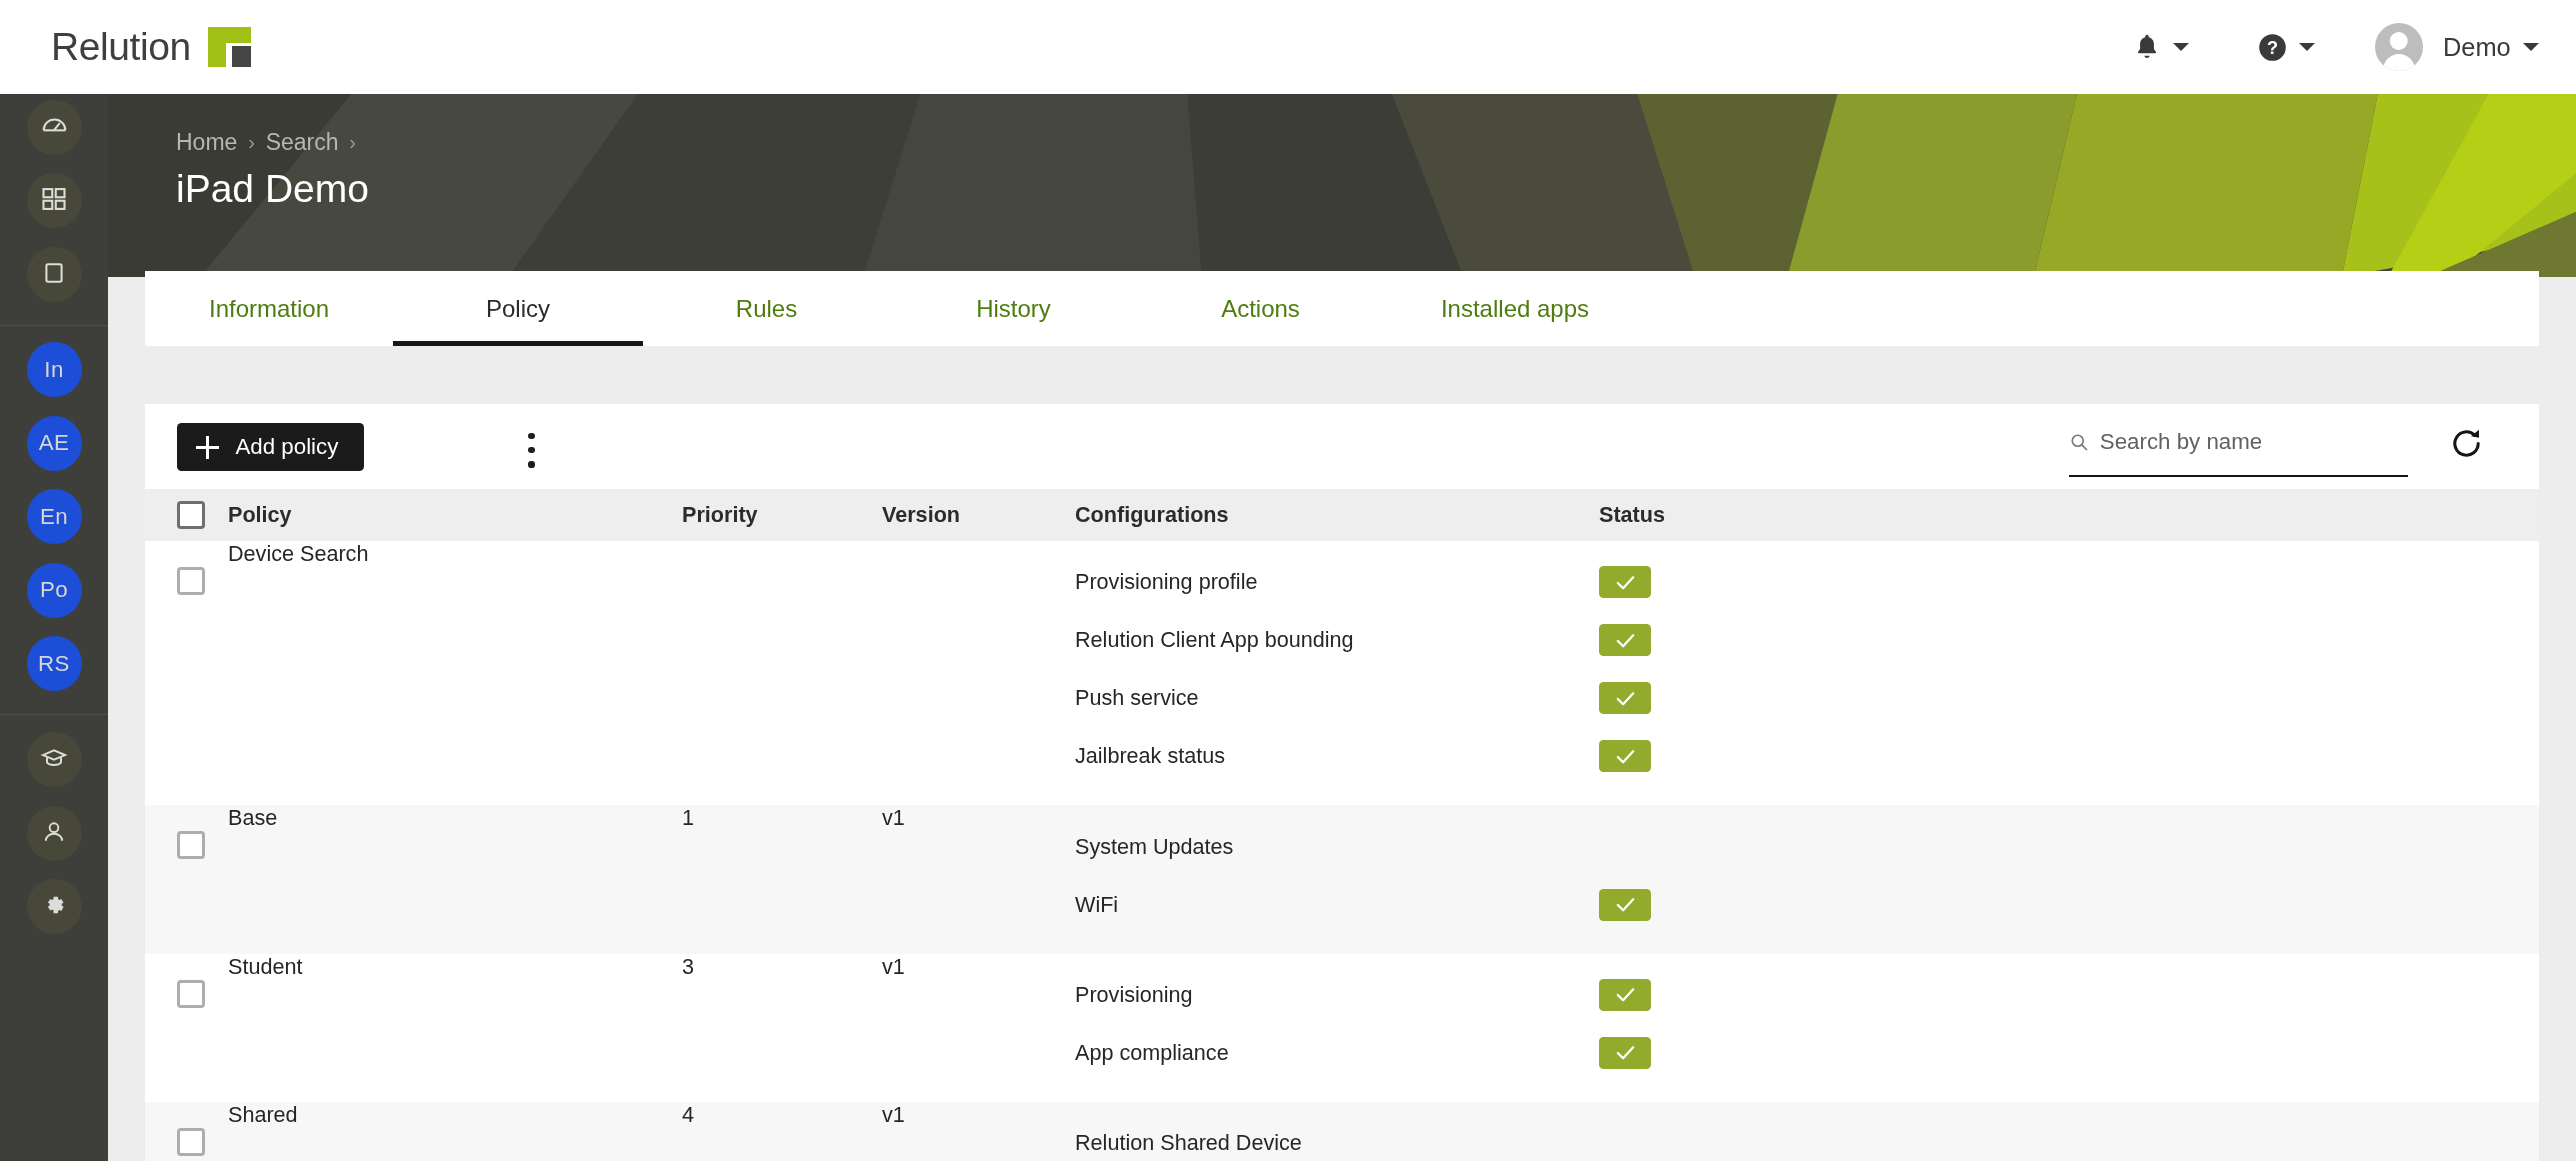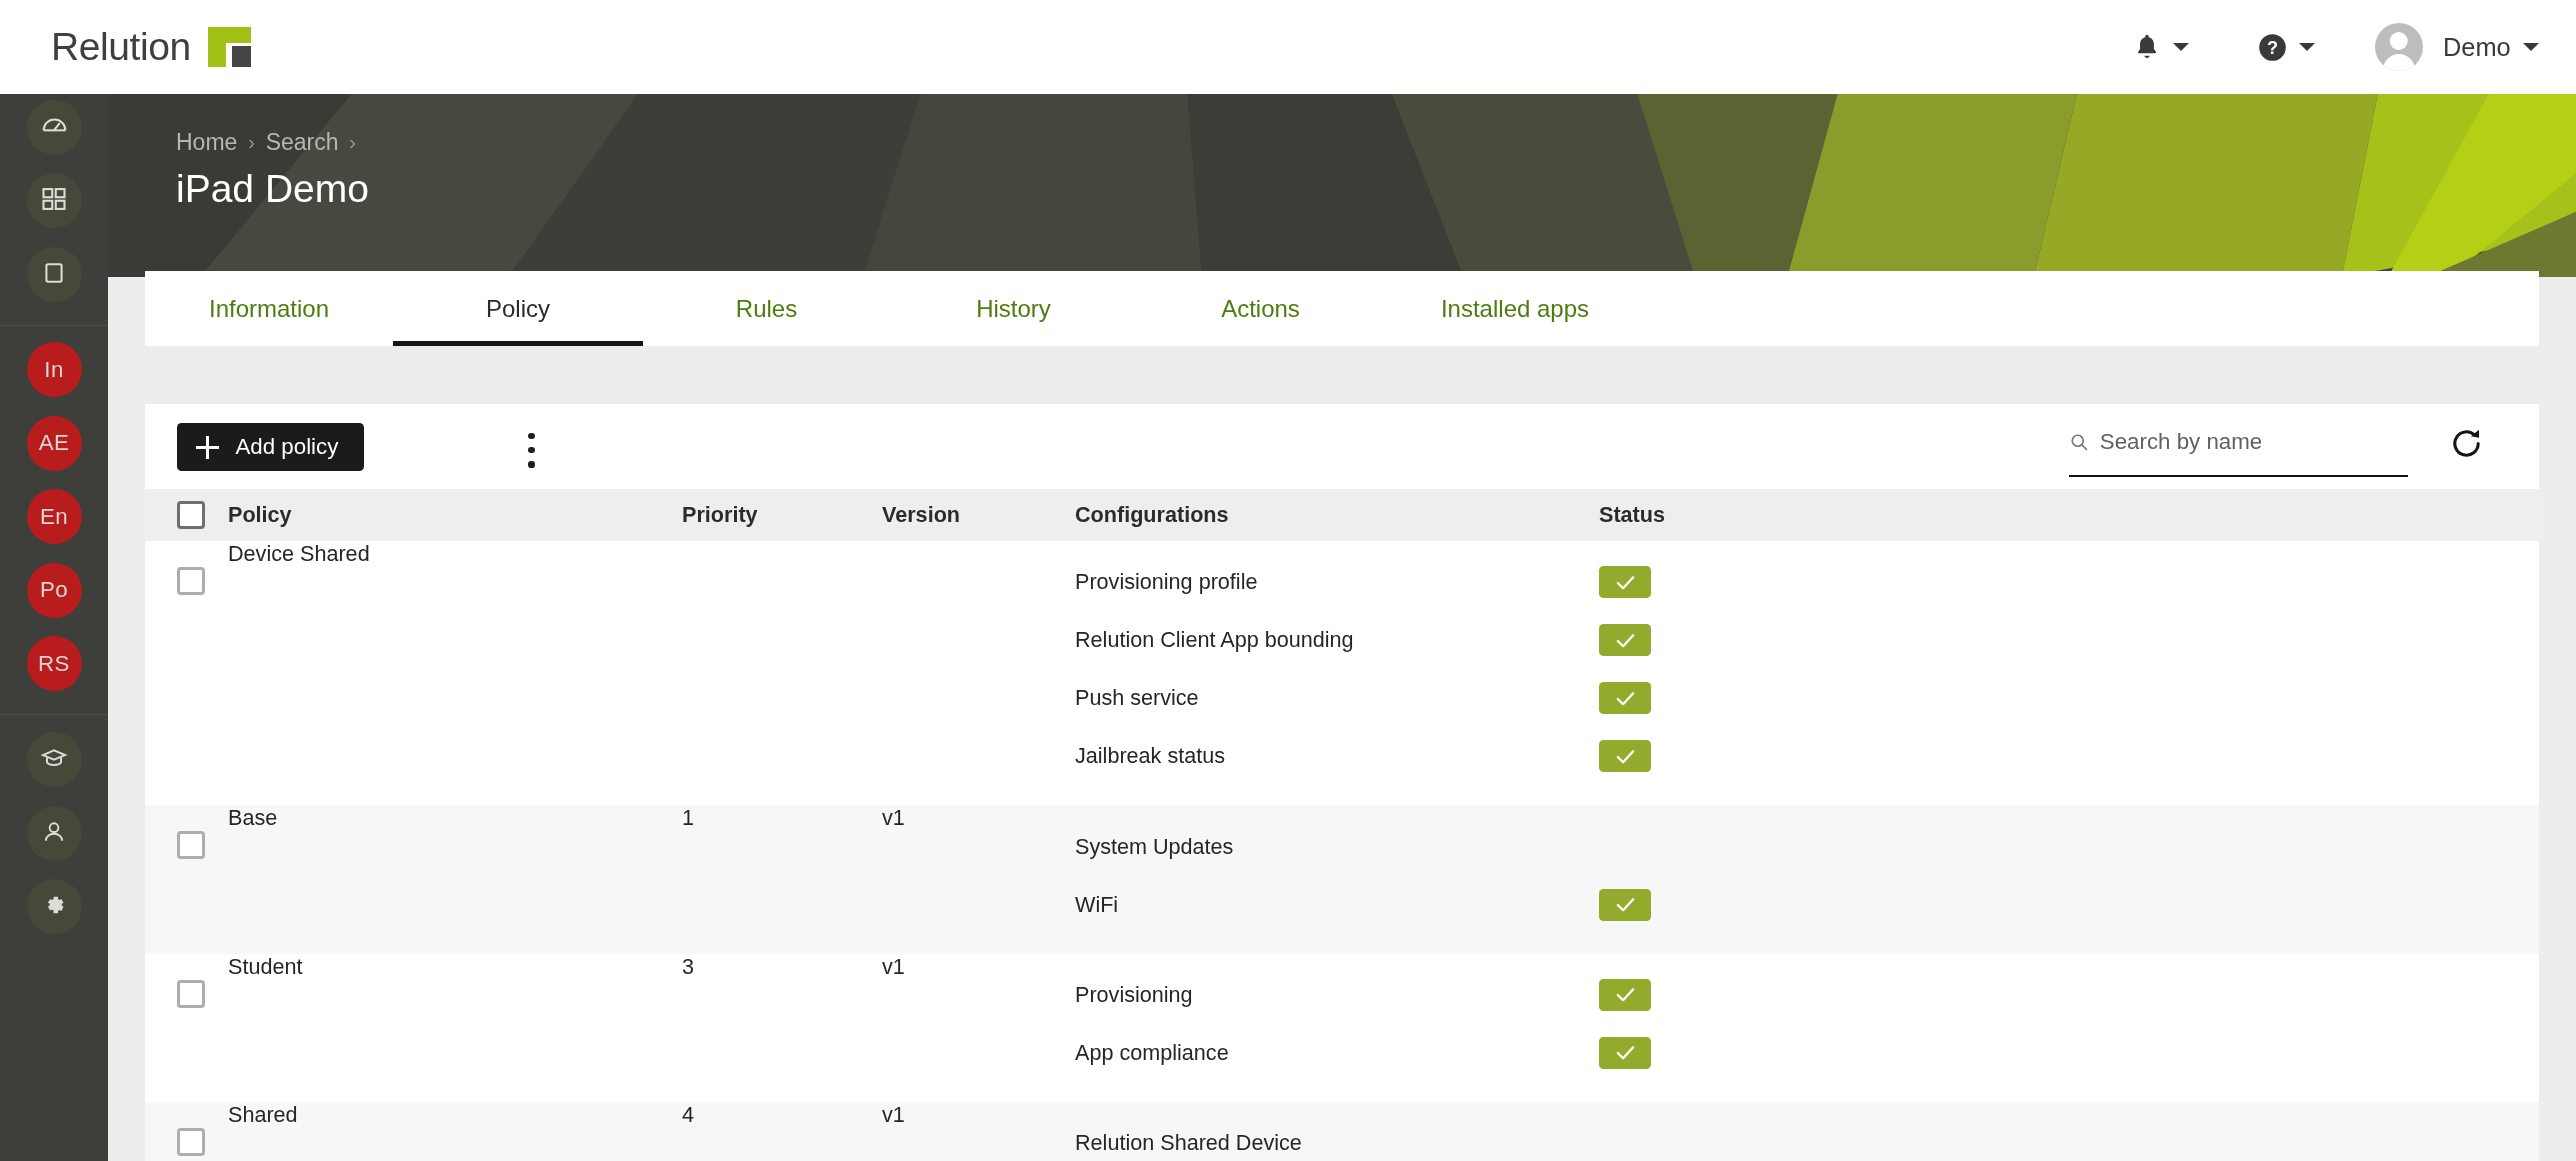--- a/index.html
+++ b/index.html
@@ -62,21 +62,21 @@
     background: #3e3f3a; z-index: 20;
     display: flex; flex-direction: column; align-items: center;
     padding-top: 18.5px;
   }
   .side-btn {
     width: 55px; height: 55px; border-radius: 50%;
     display: flex; align-items: center; justify-content: center;
     margin-bottom: 18.5px; cursor: pointer; position: relative;
   }
   .side-btn.tinted { background: #474839; }
-  .side-btn.plain  { background: #b91c1c; }
+  .side-btn.plain  { background: #1d4ed8; }
   .side-txt { color: #d6d6d2; font-size: 22.3px; letter-spacing: 0.4px; }
   .side-sep {
     width: 108px; height: 0.8px; background: #4d4e49; margin: 4.6px 0 17px 0;
   }
 
   
   #banner {
     position: absolute; left: 108px; top: 81px; width: 2468px; height: 196px;
     background: #0f172a; overflow: hidden; z-index: 5;
   }
@@ -415,21 +415,21 @@
         <th class="col-ver">Version</th>
         <th class="col-conf">Configurations</th>
         <th class="col-status">Status</th>
       </tr>
     </thead>
     <tbody id="policy-tbody">
         <tr class="grp-row">
           <td class="col-check" style="padding-top: 26px; padding-bottom: 20px;">
             <span class="chk"></span>
           </td>
-          <td class="cell-pad" style="padding-bottom: 20px;"><span class="policy-name">Device Shared</span></td>
+          <td class="cell-pad" style="padding-bottom: 20px;"><span class="policy-name">Device Search</span></td>
           <td class="cell-pad" style="padding-bottom: 20px;"><span class="cell-val"></span></td>
           <td class="cell-pad" style="padding-bottom: 20px;"><span class="cell-val"></span></td>
           <td style="padding-bottom: 20px; padding-top: 12.3px;">
             <ul class="conf-list">
               <li class="conf-line">Provisioning profile</li>
               <li class="conf-line">Relution Client App bounding</li>
               <li class="conf-line">Push service</li>
               <li class="conf-line">Jailbreak status</li>
             </ul>
           </td>

